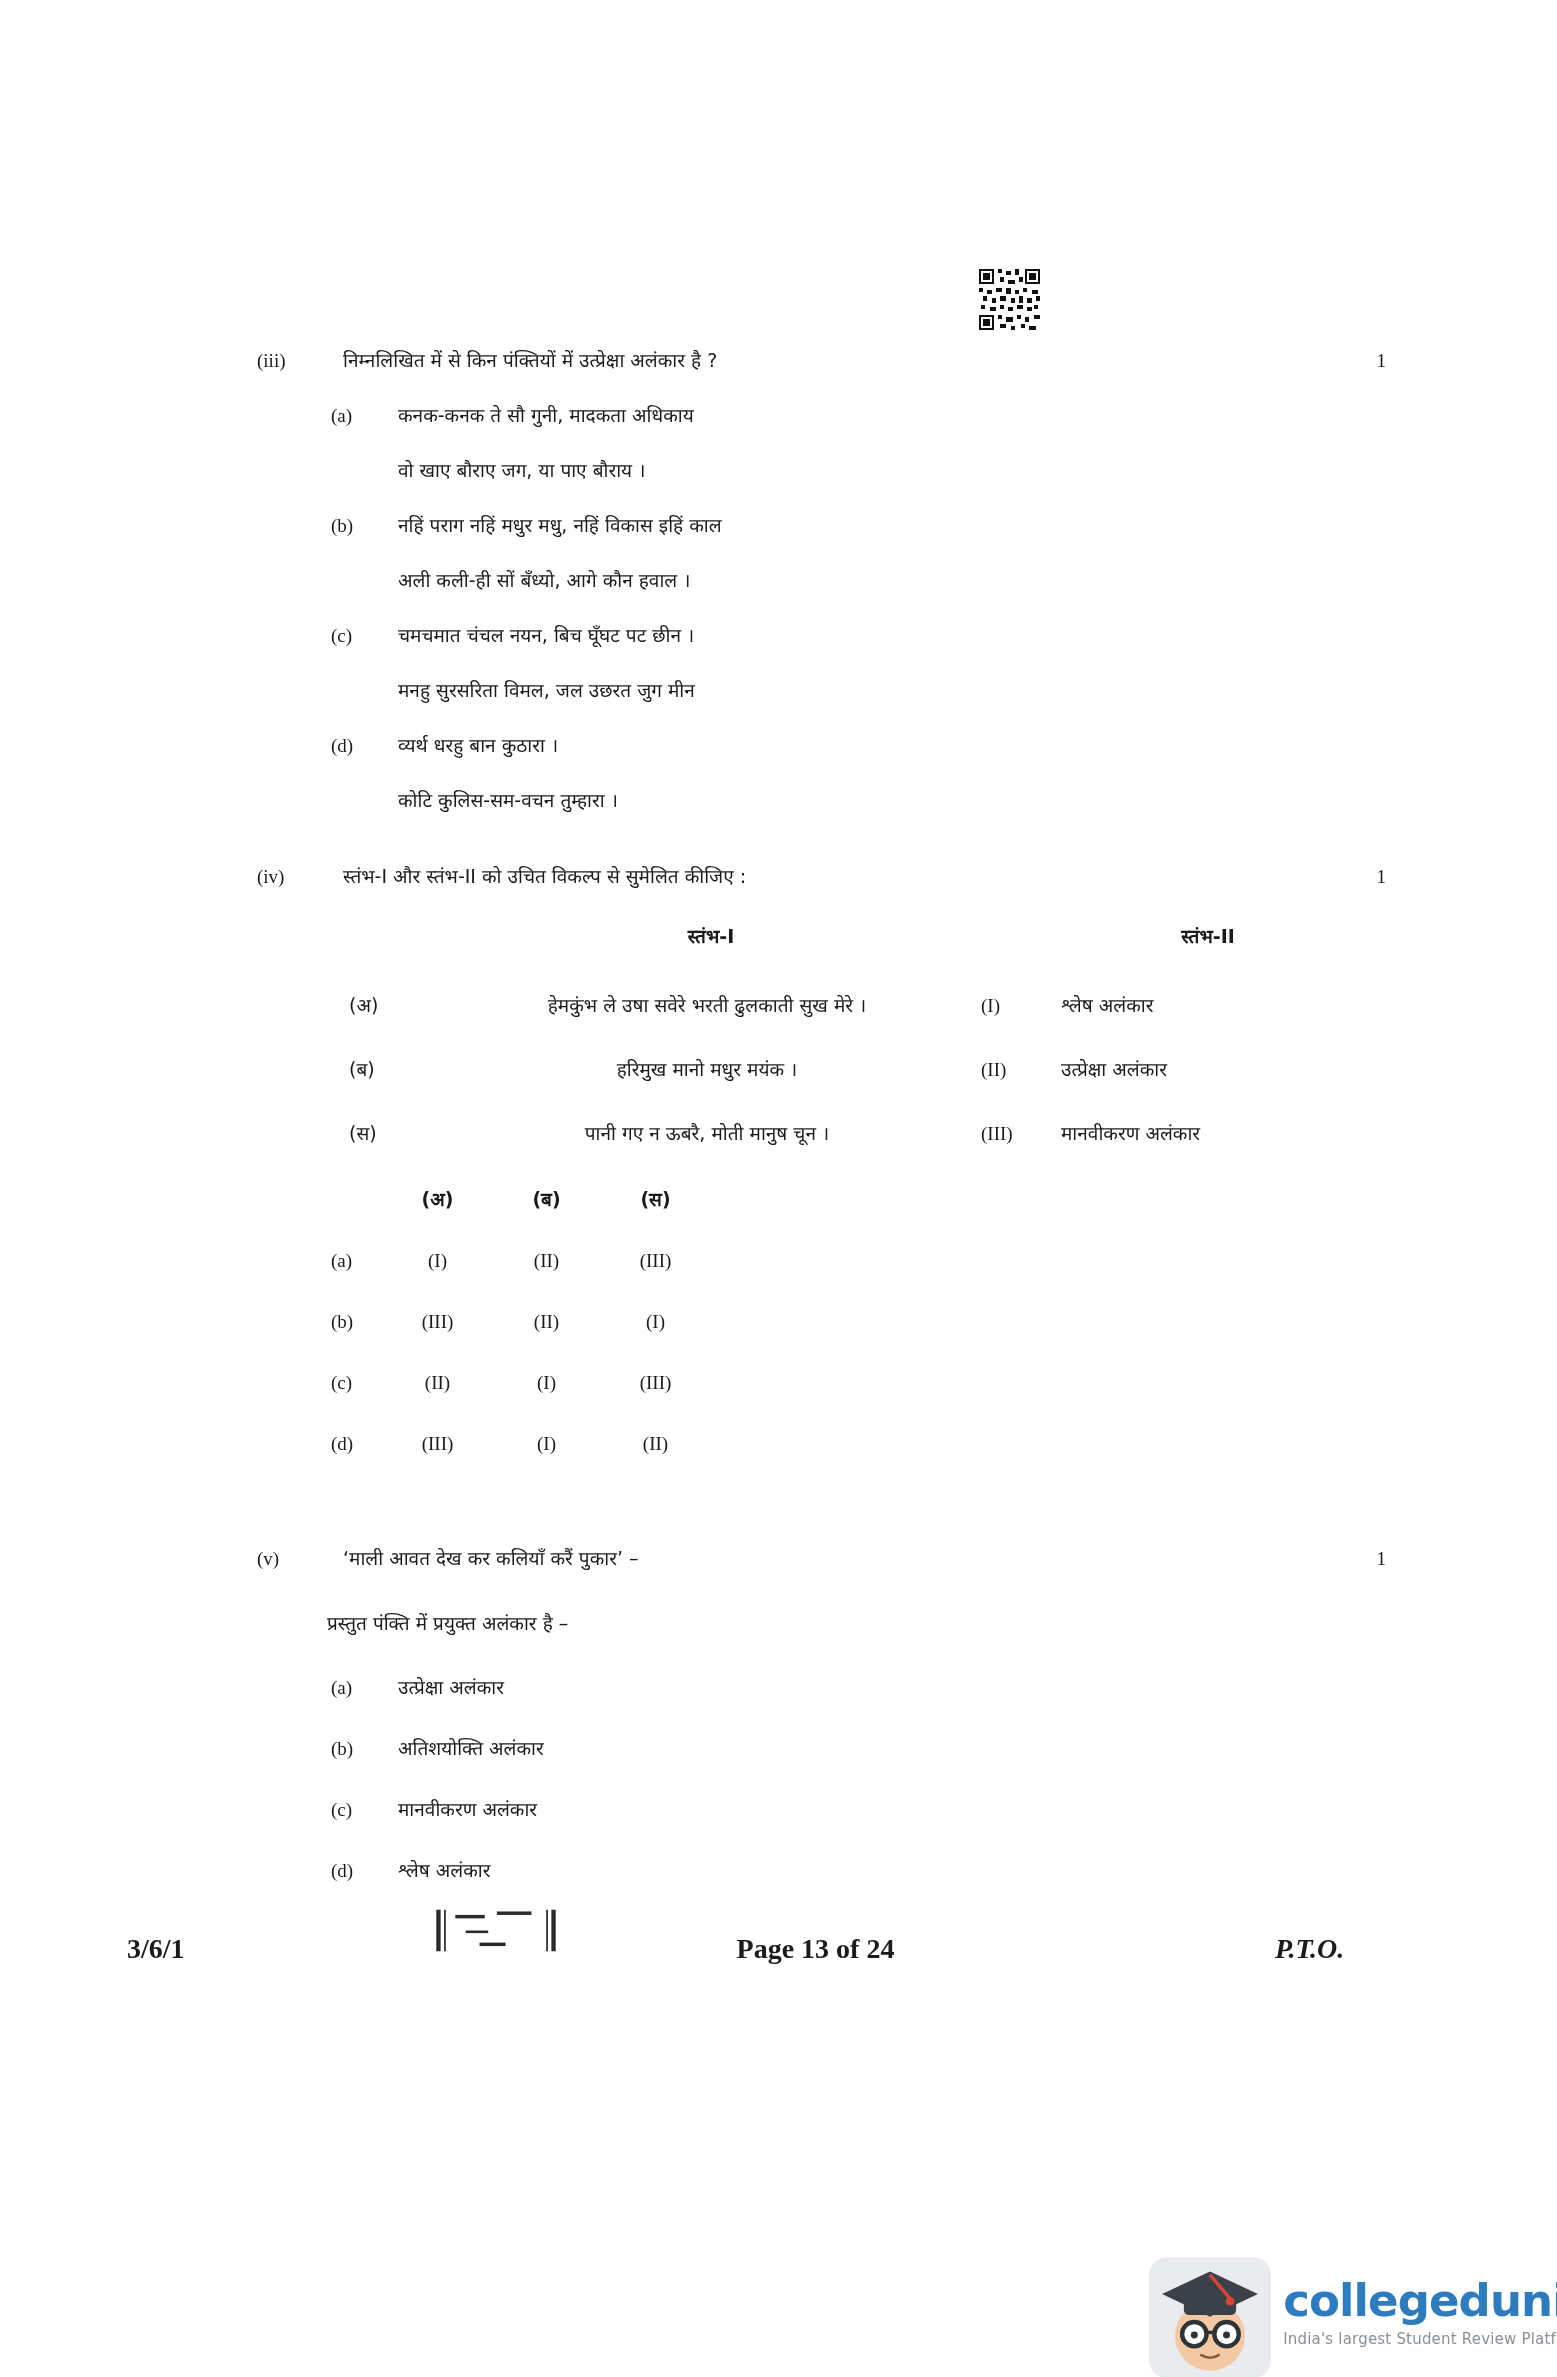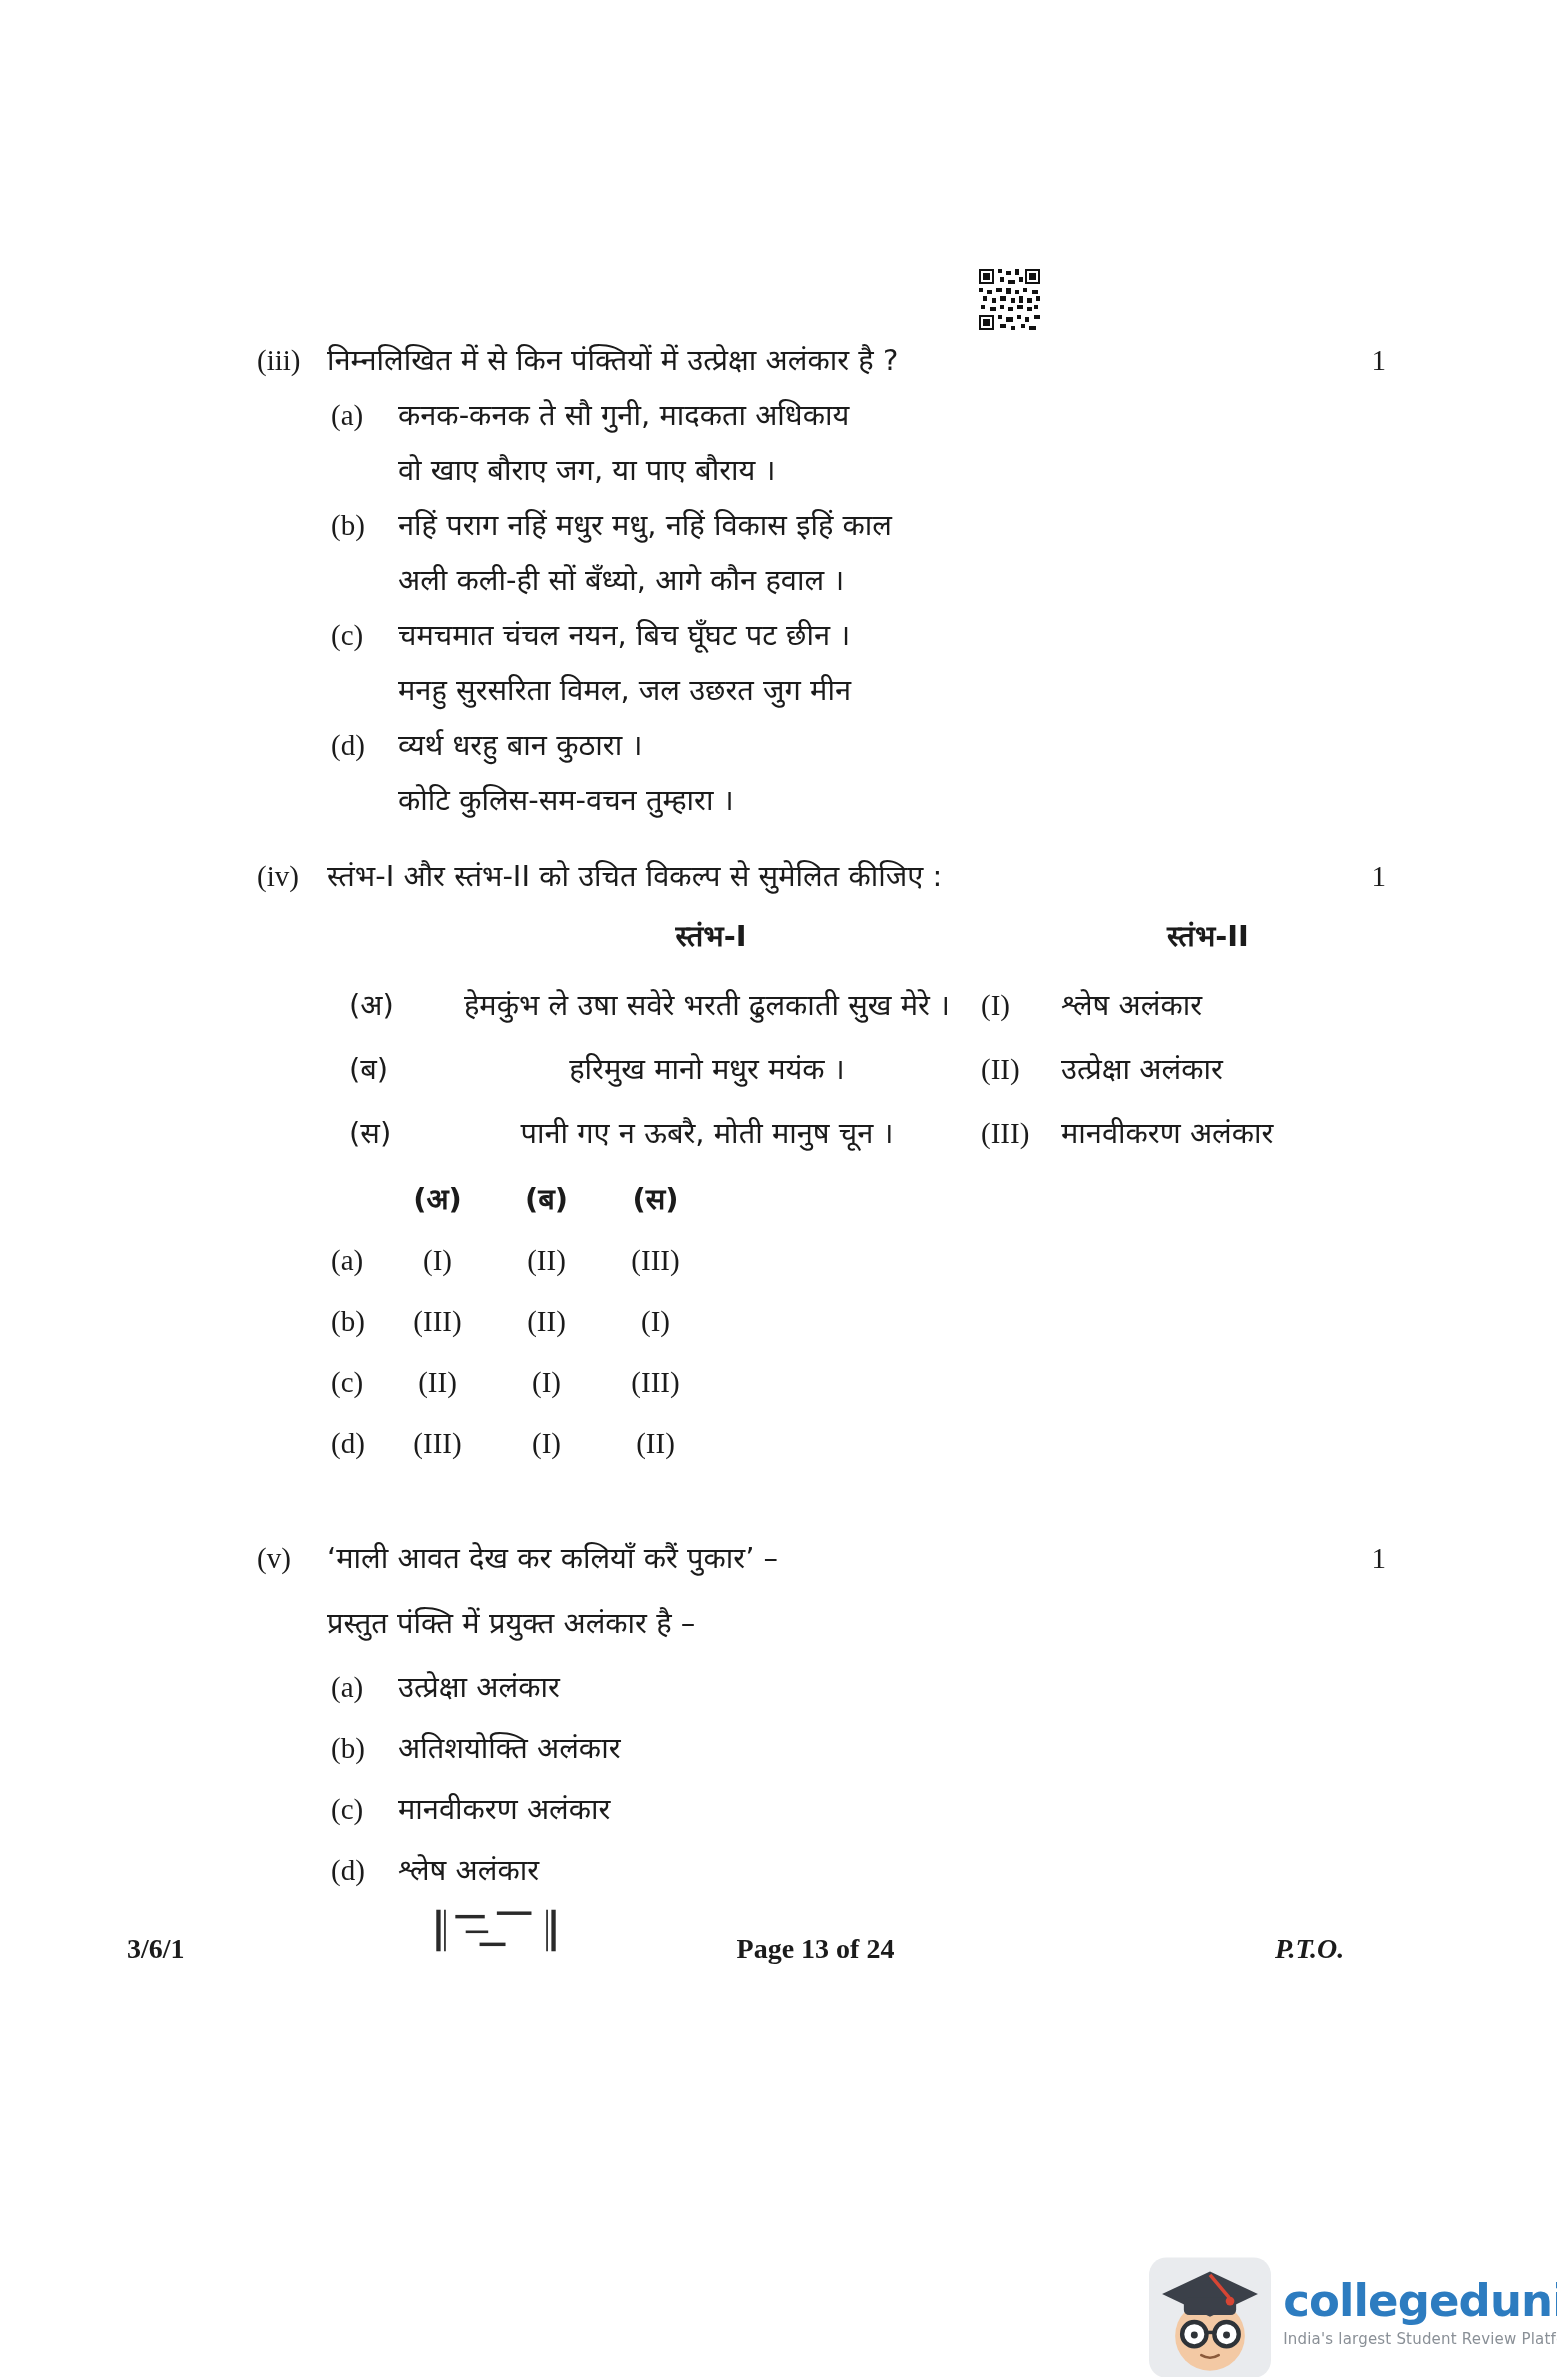--- a/index.html
+++ b/index.html
@@ -10,25 +10,25 @@
     color:#1b1b1b;
   }
   .serif { font-family:"Liberation Serif", serif;margin-top:20px; }
 
   
   .qr { position:absolute; left:979px; top:269px; width:61px; height:61px; }
 
   
   .content {
     position:absolute; left:257px; top:333px; width:1129px;
-    font-size:29px; line-height:55px;
+    font-size:19px; line-height:55px;
   }
   .q-head { display:flex; align-items:baseline; }
   .q-num { flex:none; width:70px; font-family:"Liberation Serif", serif; }
-  .q-text { flex:1; white-space:nowrap; }
+  .q-text { flex:1; white-space:nowrap;margin-left:16px; }
   .q-marks { flex:none; margin-left:14px; font-family:"Liberation Serif", serif; }
 
   .opt-verse { display:flex; }
   .opt-verse .opt-label { flex:none; margin-left:74px; width:67px; font-family:"Liberation Serif", serif; }
   .opt-verse .lines span { display:block; white-space:nowrap; }
 
   
   .q4 { margin-top:21px; }
   .match-headers { position:relative; height:64px; margin-top:5.2px; }
   .match-headers .h1 { position:absolute; left:384px; width:140px; text-align:center; font-weight:bold; }

